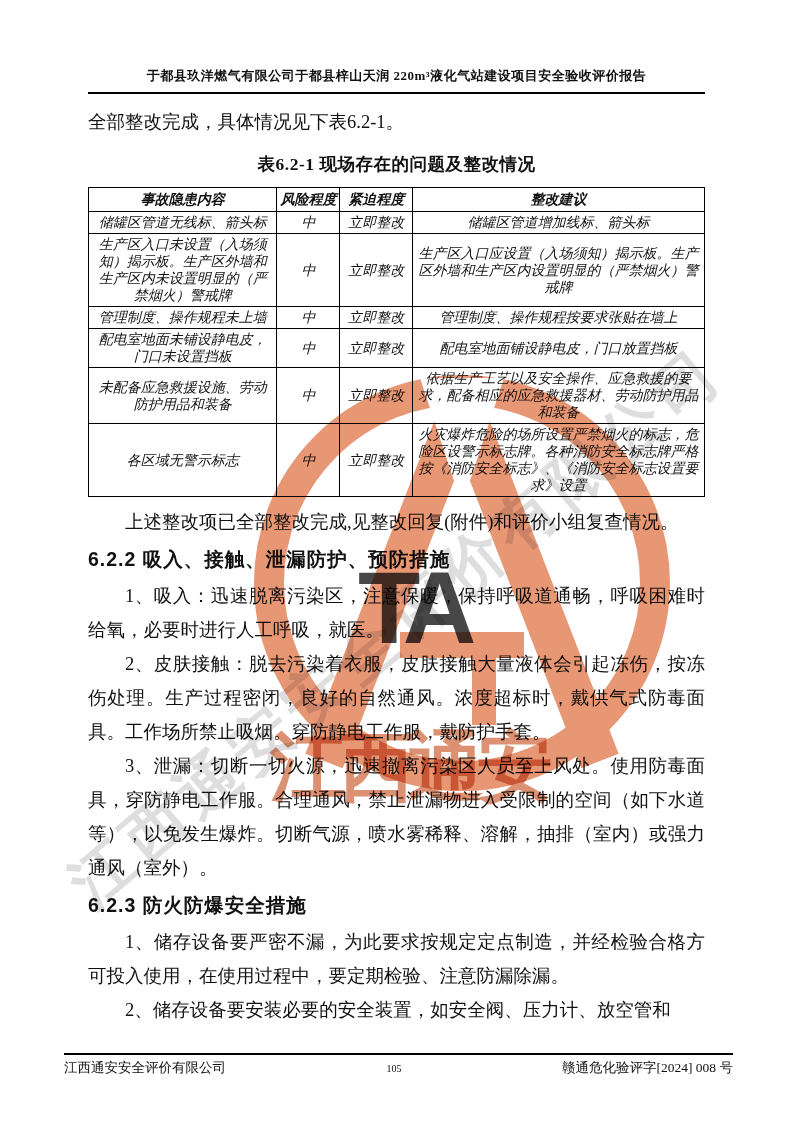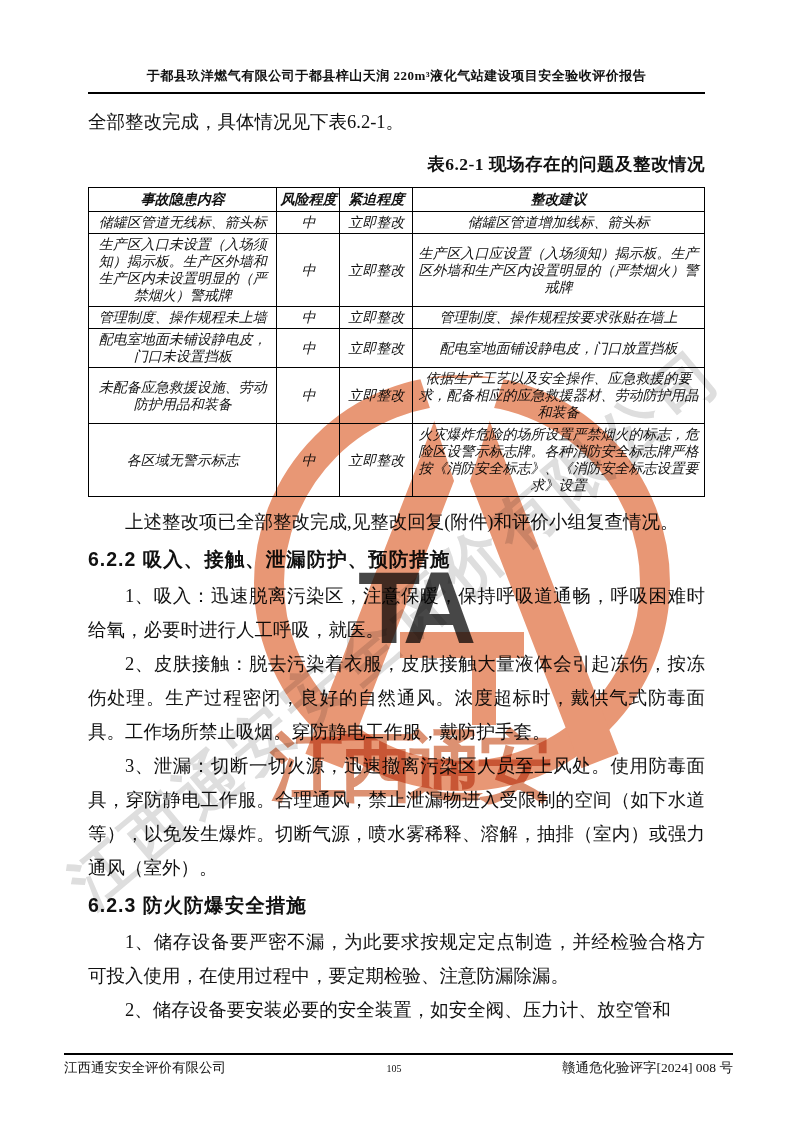--- a/index.html
+++ b/index.html
@@ -12,21 +12,21 @@
   }
   
   .header {
     margin:0 88px; padding-top:52px; padding-bottom:7px;
     border-bottom:2px solid #000;
     text-align:center; font-size:13px; letter-spacing:0.5px; font-weight:600;
   }
   
   .content { margin:0 88px; }
   .intro { margin-top:15px; font-size:18.5px; line-height:26px; text-align:justify; }
-  .caption { margin-top:17px; text-align:right; font-size:17.5px; font-weight:600; letter-spacing:0.5px; }
+  .caption { margin-top:17px; text-align:center; font-size:17.5px; font-weight:600; letter-spacing:0.5px; }
   table.issues {
     width:100%; margin-top:11px; border-collapse:collapse;
     font-size:14px; line-height:17px;font-style:italic;
   }
   table.issues th, table.issues td {
     border:1px solid #000; padding:2px 3px; vertical-align:middle; text-align:center;
   }
   table.issues th { font-weight:600; padding:3px 2px; }
   table.issues .c1 { width:30.6%; }
   table.issues .c2 { width:10.2%; }

